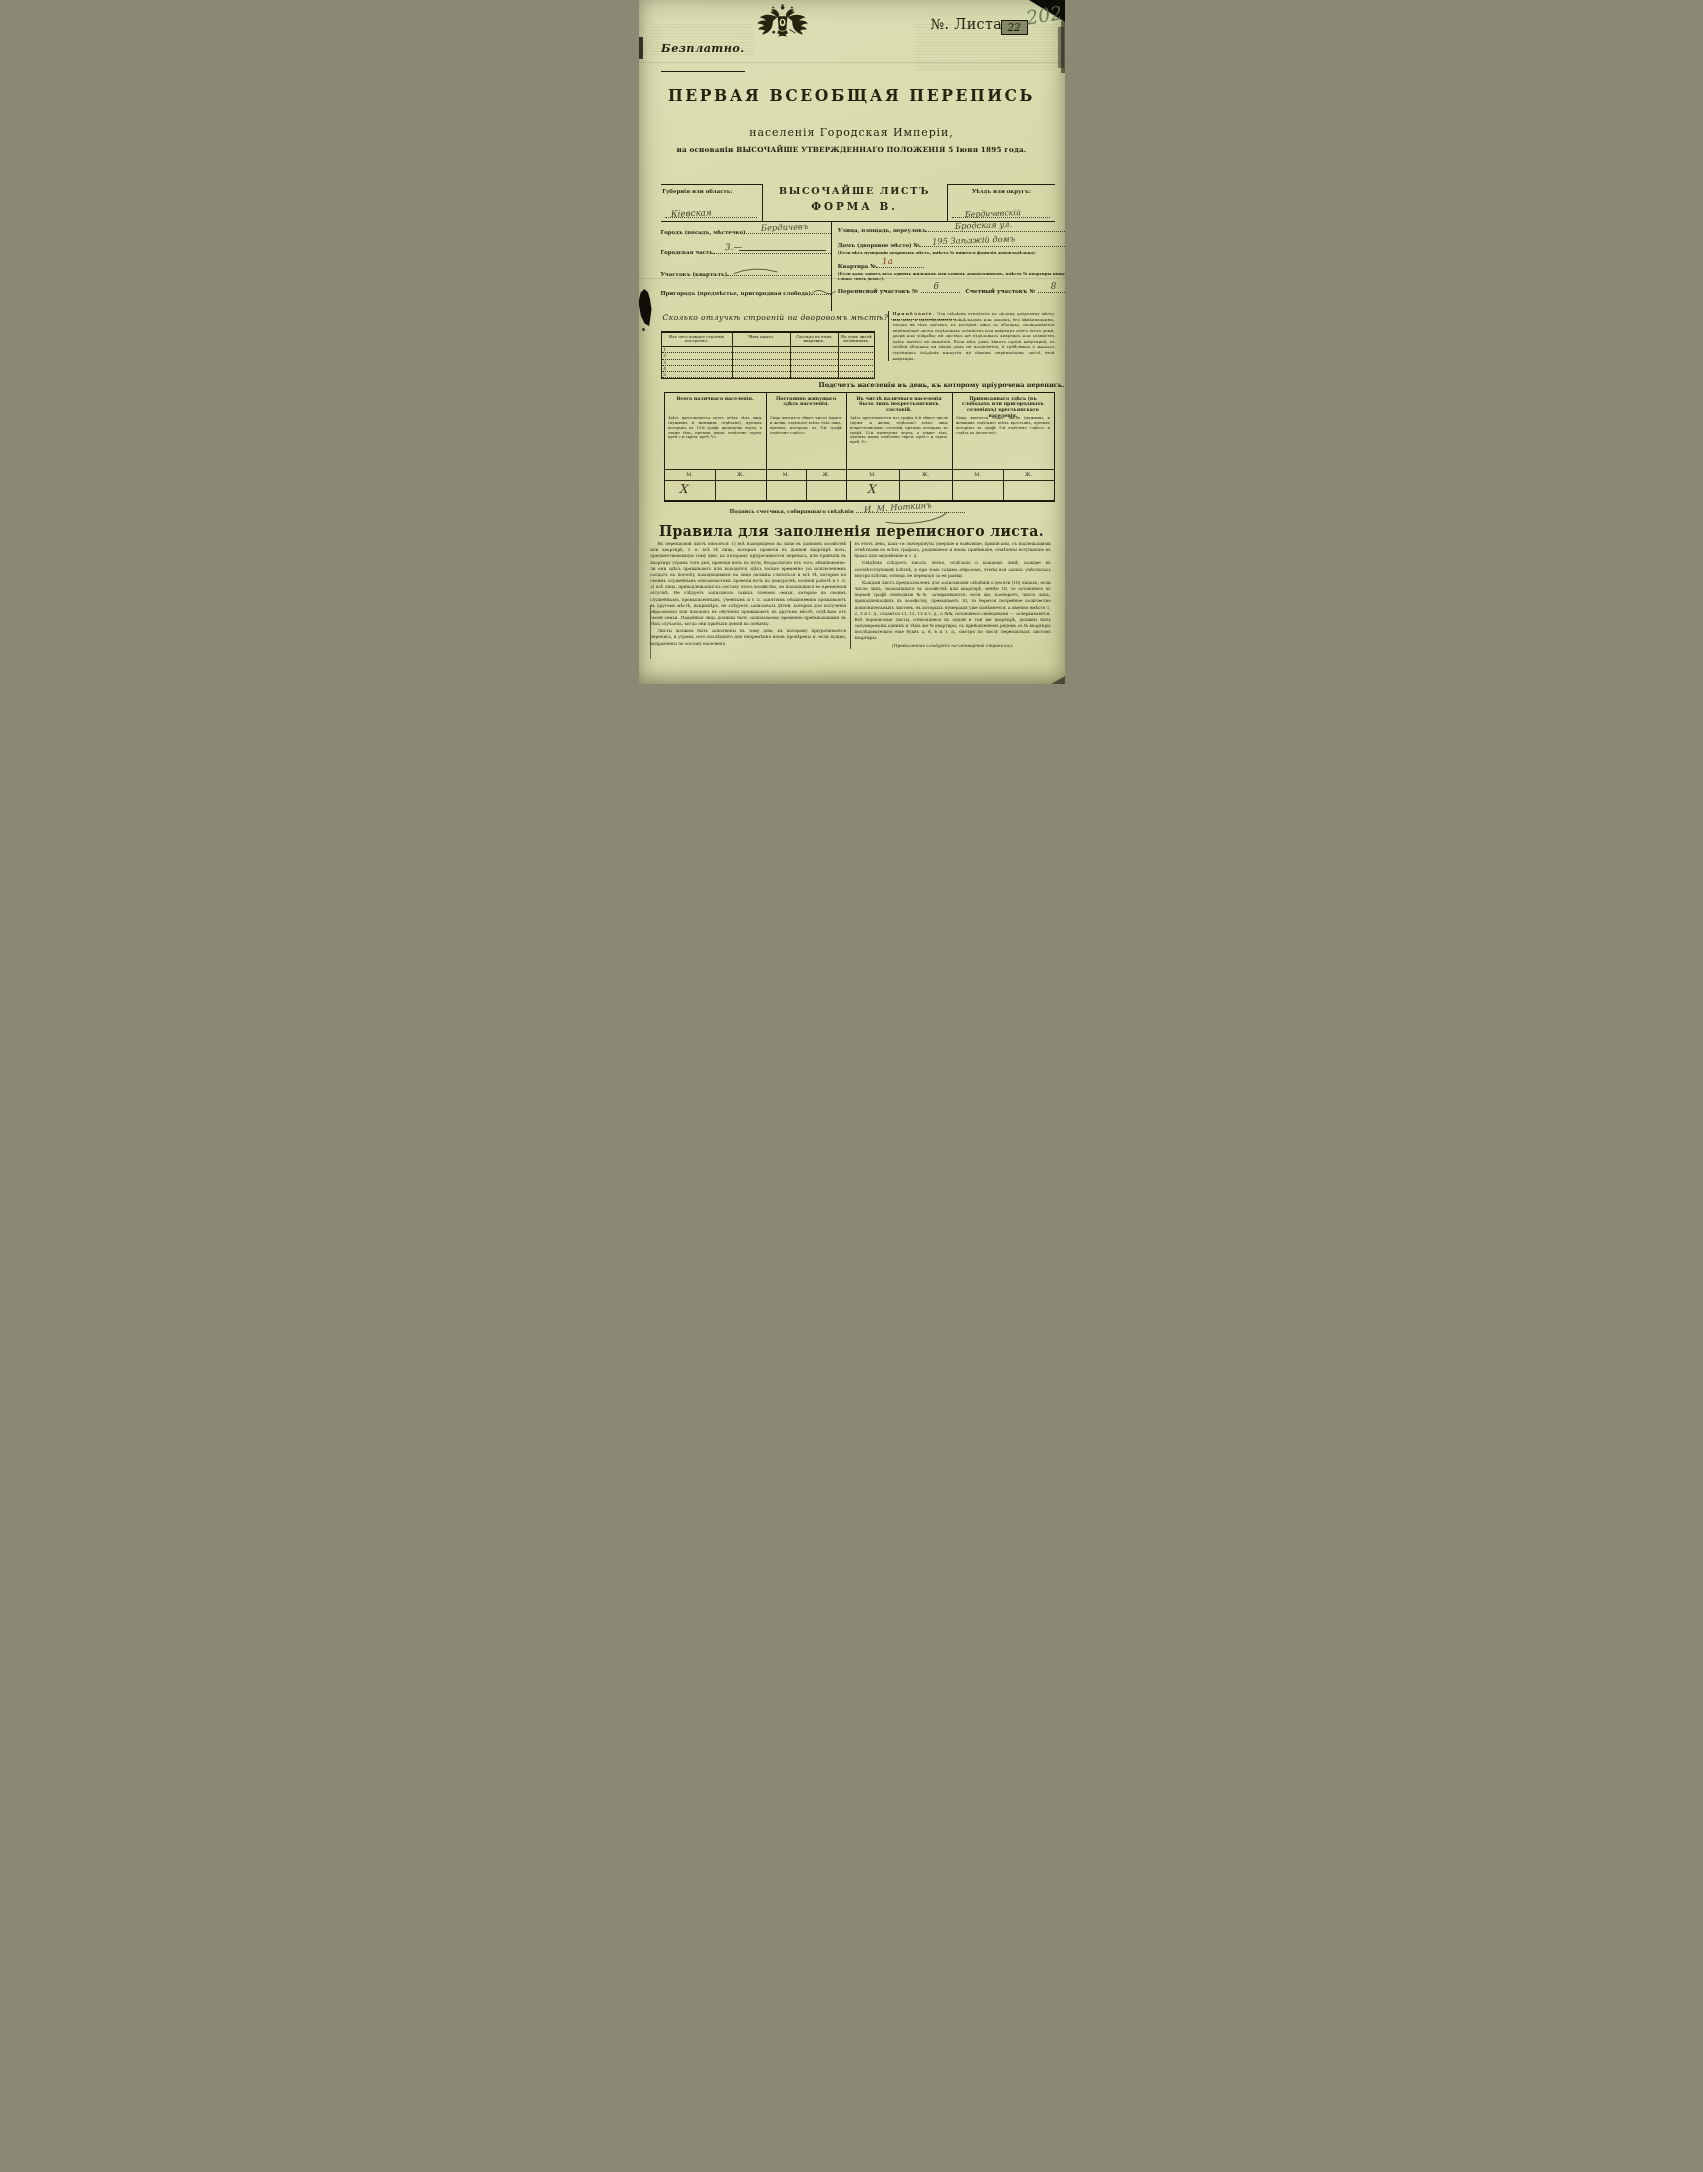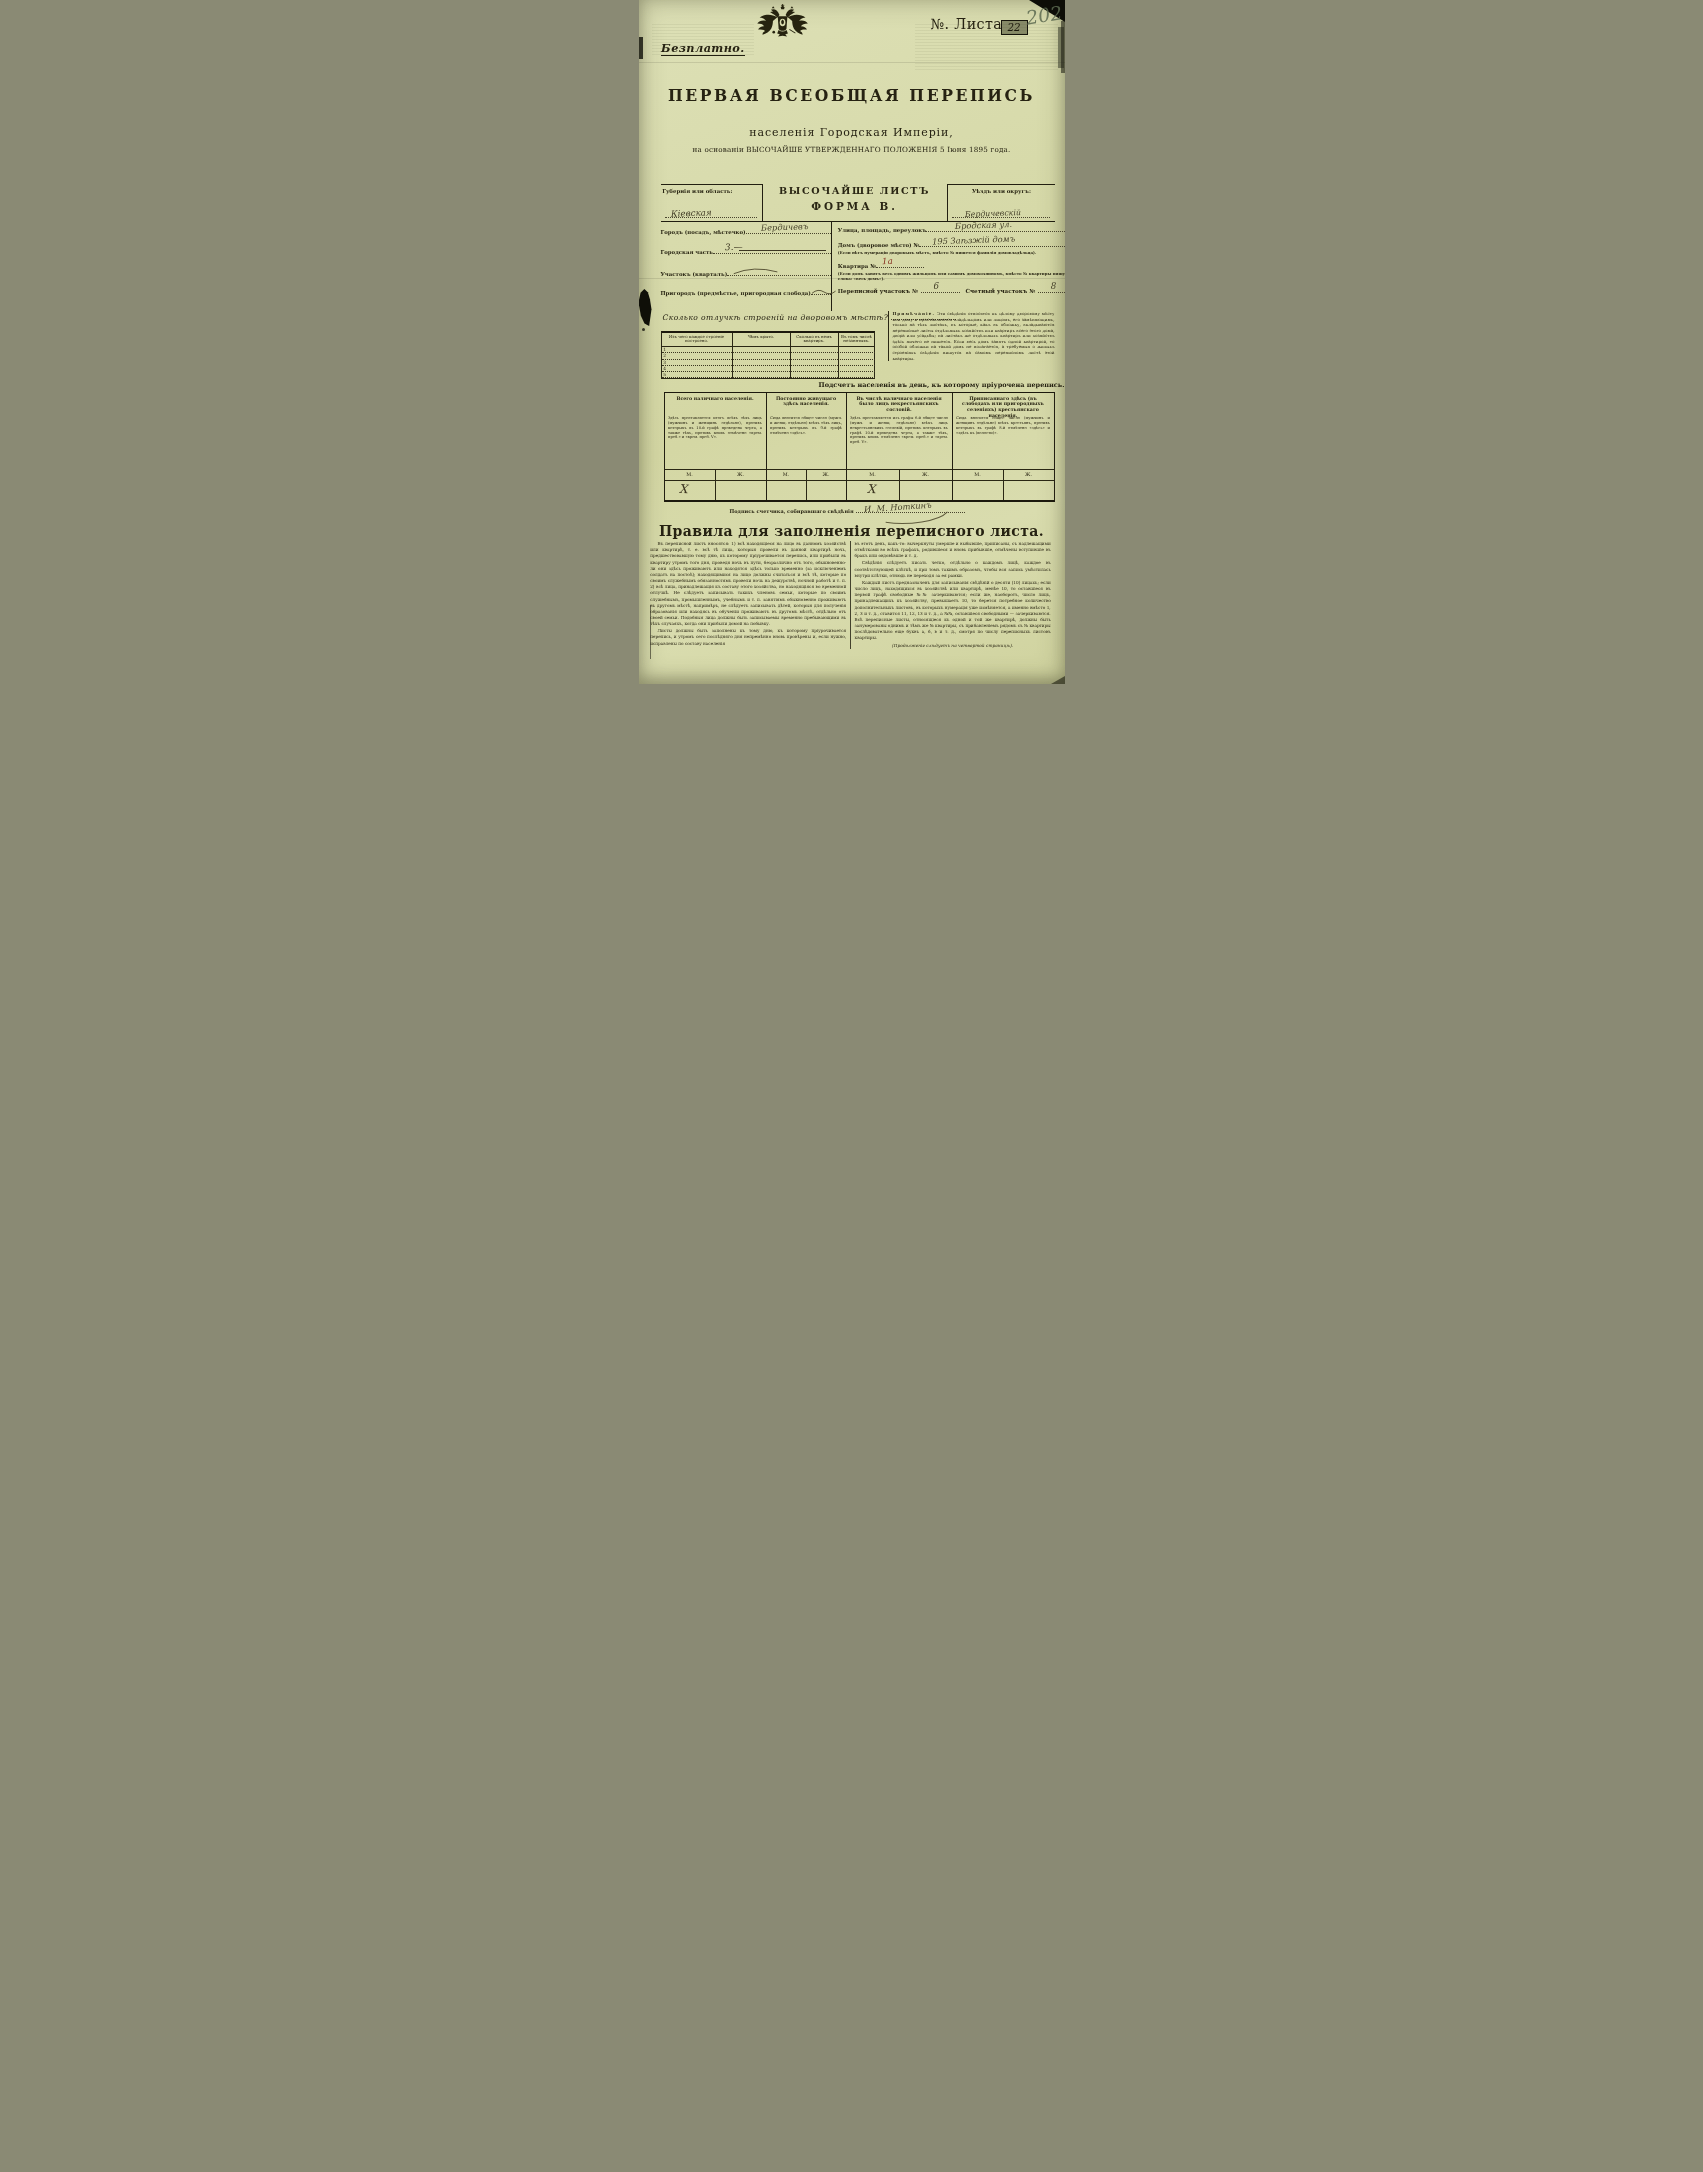--- a/index.html
+++ b/index.html
@@ -15,21 +15,21 @@
     box-shadow:inset 0 0 26px rgba(60,60,35,.35), inset 0 -6px 13px rgba(50,50,30,.25);
   }
   .abs{position:absolute;}
   .ink{color:#262212;}
   .hw{font-style:italic;color:#46412a;font-family:"DejaVu Serif",serif;}
   .leader{display:inline-block;border-bottom:0.9px dotted #4a452e;vertical-align:baseline;}
   .solidline{display:inline-block;border-bottom:0.9px solid #3c3722;}
 
   
   .free{left:22.6px;top:41px;font-size:11.3px;font-weight:bold;font-style:italic;
-        border-bottom:1.7px solid #221f10;padding-bottom:0;letter-spacing:0.4px;}
+        border-bottom:1.7px solid #221f10;padding-bottom:16px;letter-spacing:0.4px;}
   .eagle{left:116px;top:4.3px;}
   .sheetno{left:292px;top:15.6px;font-size:14.3px;letter-spacing:0.4px;}
   .box22{left:362px;top:20px;width:27px;height:14.8px;background:rgba(52,56,32,.5);
          border:0.9px solid #15140b;text-align:center;}
   .box22 span{font-size:10.4px;line-height:13px;color:#1c190d;}
   .pencil{left:387px;top:3.5px;font-size:19px;color:#5c6a50;transform:rotate(-9deg);opacity:.85;}
 
   
   .ghost{background:repeating-linear-gradient(180deg,rgba(85,95,65,.5) 0 0.9px,transparent 0.9px 3px);
          filter:blur(0.6px);opacity:.16;}
@@ -44,21 +44,21 @@
   .corner-br{right:0;bottom:0;width:0;height:0;border-left:14.8px solid transparent;border-bottom:8.7px solid rgba(15,15,8,.55);}
   .blot{left:0;top:289px;width:13px;height:37px;background:#0f0f08;
         clip-path:polygon(45% 0,72% 9%,88% 28%,100% 55%,82% 100%,46% 93%,18% 72%,0 36%,16% 10%);}
   .blot2{left:3.5px;top:328px;width:3px;height:3px;border-radius:50%;background:#14130b;opacity:.8;}
   .edgeline{left:11px;top:605px;width:0.9px;height:54px;background:rgba(25,22,12,.55);}
 
   
   .t1{left:0;top:85px;width:100%;text-align:center;font-size:15.6px;font-weight:bold;
       letter-spacing:2.6px;transform:scaleY(1.12);}
   .t2{left:0;top:126px;width:100%;text-align:center;font-size:11px;letter-spacing:0.9px;}
-  .t3{left:0;top:145px;width:100%;text-align:center;font-size:7.2px;font-weight:normal;letter-spacing:0.2px;}
+  .t3{left:0;top:145px;width:100%;text-align:center;font-size:7.2px;font-weight:bold;letter-spacing:0.2px;}
 
   
   .band{left:22px;top:184px;width:394px;height:38px;display:flex;border-bottom:1.7px solid #201d10;}
   .band .bleft{width:102px;border-top:1.3px solid #221f11;border-right:0.9px solid #221f11;padding:2.6px 3.5px 0 1.7px;position:relative;}
   .band .bcenter{width:184px;text-align:center;padding-top:0.9px;}
   .band .bright{flex:1;border-top:1.3px solid #221f11;border-left:0.9px solid #221f11;padding:2.6px 3.5px 0 4.3px;position:relative;}
   .band .lbl{font-size:5.4px;font-weight:bold;}
   .band .c1{font-size:9.6px;font-weight:bold;letter-spacing:1.7px;}
   .band .c2{font-size:10.4px;font-weight:bold;letter-spacing:3px;margin-top:4px;}
   .band .hwv{position:absolute;left:10.4px;bottom:3.5px;font-size:8.7px;transform:rotate(-2deg);}

